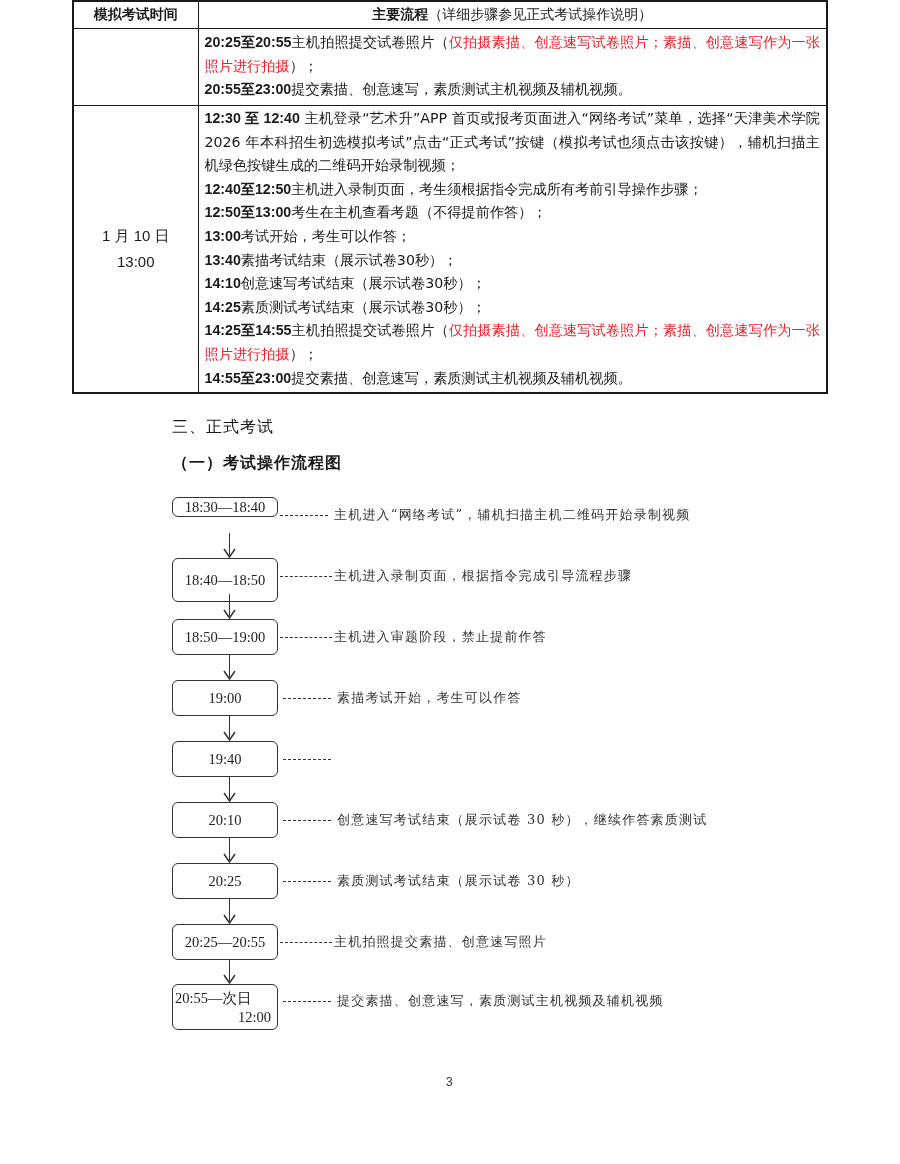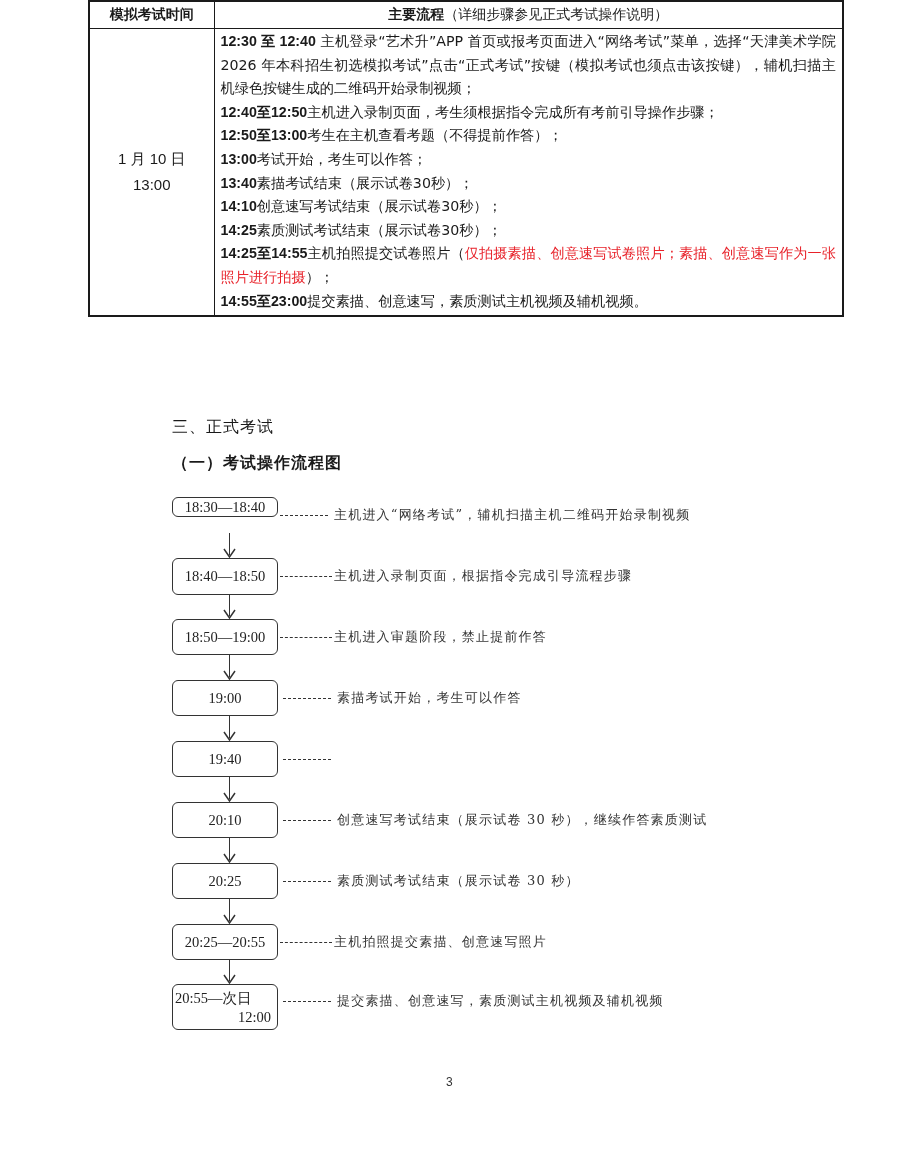--- a/index.html
+++ b/index.html
@@ -1,21 +1,21 @@
 <!DOCTYPE html>
 <html><head>
 <meta charset="utf-8">
 <style>
   html, body { margin: 0; padding: 0; background: #ffffff; }
   body { width: 900px; height: 1164px; position: relative; overflow: hidden;
          font-family: "DejaVu Sans", sans-serif; color: #1a1a1a; }
 
   
   .sched-table { position: absolute; left: 72px; top: 0px; width: 756px;
-                 border-collapse: collapse; border: 2px solid #1a1a1a; table-layout: fixed; margin-left: 16px; }
+                 border-collapse: collapse; border: 2px solid #1a1a1a; table-layout: fixed; }
   .sched-table td, .sched-table th { border: 1.5px solid #1a1a1a; padding: 0; }
   .sched-table th { height: 26px; font-size: 14px; font-weight: normal; text-align: center; }
   .sched-table th .bold { font-weight: bold; }
   .col-time { width: 125px; }
   .time-cell { text-align: center; vertical-align: middle; font-family: "Liberation Sans", sans-serif;
                font-size: 15px; line-height: 26px; }
   .flow-cell { padding: 1px 6px 2px 6px !important; font-size: 14.2px; line-height: 23.6px; text-align: justify; }
   .line { display: block; }
   .t { font-family: "Liberation Sans", sans-serif; font-weight: bold; }
   .red { color: #e8222a; }
@@ -46,20 +46,27 @@
   <colgroup>
       <col class="col-time">
       <col>
     </colgroup>
   <tbody>
       <tr>
     <th><span class="bold">模拟考试时间</span></th>
     <th><span class="bold">主要流程</span><span>（详细步骤参见正式考试操作说明）</span></th>
   </tr>
   <tr>
+    <td class="time-cell" style="height:76px"></td>
+    <td class="flow-cell">
+      <span class="line"><span class="t">20:25至20:55</span><span>主机拍照提交试卷照片（</span><span class="red">仅拍摄素描、创意速写试卷照片；素描、创意速写作为一张照片进行拍摄</span><span>）；</span></span>
+      <span class="line"><span class="t">20:55至23:00</span><span>提交素描、创意速写，素质测试主机视频及辅机视频。</span></span>
+    </td>
+  </tr>
+  <tr>
     <td class="time-cell">
       <div>1 月 10 日</div>
       <div>13:00</div>
     </td>
     <td class="flow-cell">
       <span class="line"><span class="t">12:30 至 12:40</span><span> 主机登录“艺术升”APP 首页或报考页面进入“网络考试”菜单，选择“天津美术学院 2026 年本科招生初选模拟考试”点击“正式考试”按键（模拟考试也须点击该按键），辅机扫描主机绿色按键生成的二维码开始录制视频；</span></span>
       <span class="line"><span class="t">12:40至12:50</span><span>主机进入录制页面，考生须根据指令完成所有考前引导操作步骤；</span></span>
       <span class="line"><span class="t">12:50至13:00</span><span>考生在主机查看考题（不得提前作答）；</span></span>
       <span class="line"><span class="t">13:00</span><span>考试开始，考生可以作答；</span></span>
       <span class="line"><span class="t">13:40</span><span>素描考试结束（展示试卷30秒）；</span></span>
@@ -74,21 +81,21 @@
 
 <div class="h3">三、正式考试</div>
 <div class="h4">（一）考试操作流程图</div>
 
 <div class="flow">
 
   <div class="box" style="top:497px;height:20px">18:30—18:40</div>
   <div class="connector" style="left:280px;top:515px;width:48px"></div>
   <div class="desc" style="left:334px;top:506px">主机进入“网络考试”，辅机扫描主机二维码开始录制视频</div>
 
-  <div class="box" style="top:558px;height:37px">18:40—18:50</div>
+  <div class="box" style="top:558px;height:44px">18:40—18:50</div>
   <div class="connector" style="left:280px;top:576px;width:52px"></div>
   <div class="desc" style="left:334px;top:567px">主机进入录制页面，根据指令完成引导流程步骤</div>
 
   <div class="box" style="top:619px;height:36px">18:50—19:00</div>
   <div class="connector" style="left:280px;top:637px;width:52px"></div>
   <div class="desc" style="left:334px;top:628px">主机进入审题阶段，禁止提前作答</div>
 
   <div class="box" style="top:680px;height:36px">19:00</div>
   <div class="connector" style="left:283px;top:698px;width:48px"></div>
   <div class="desc" style="left:337px;top:689px">素描考试开始，考生可以作答</div>

